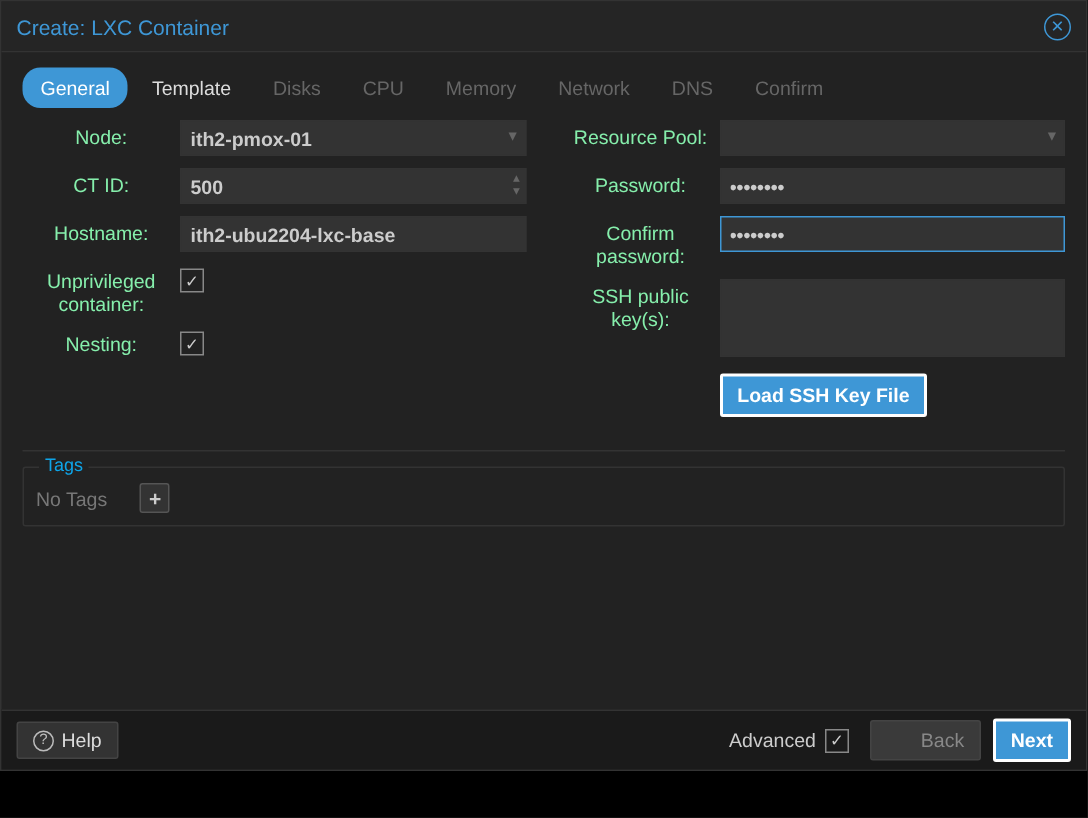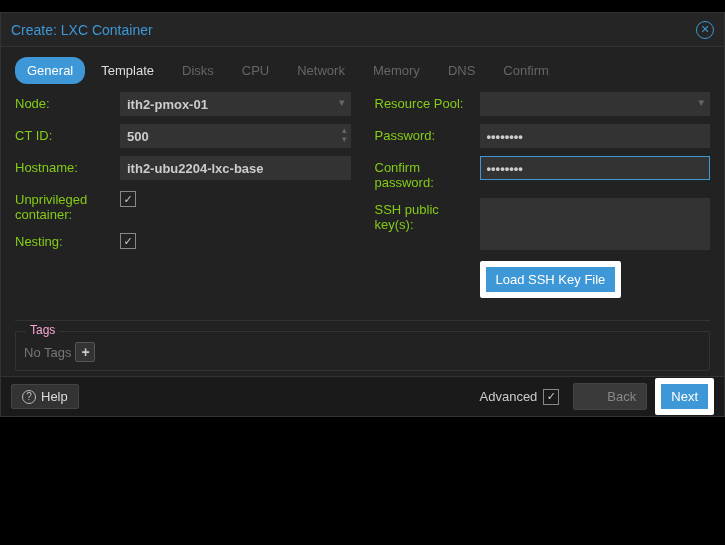--- a/index.html
+++ b/index.html
@@ -6,26 +6,25 @@
 body {
   font-family: -apple-system, BlinkMacSystemFont, "Segoe UI", Helvetica, Arial, sans-serif;
   font-size: 13px;
   background: #000;
   width: 725px;
   height: 545px;
   overflow: hidden;
 }
 .window {
   width: 725px;
-  height: 405px;
+  height: 514px;
   background: #222;
   border: 1px solid #333;
   display: flex;
   flex-direction: column;
-  margin-top: 12px;
 }
 .titlebar {
   height: 34px;
   background: #252525;
   display: flex;
   align-items: center;
   padding: 0 10px;
   border-bottom: 1px solid #333;
 }
 .title {
@@ -72,21 +71,22 @@
 .col { flex: 1; }
 .row {
   display: flex;
   align-items: flex-start;
   margin-bottom: 8px;
   min-height: 24px;
 }
 .row .lbl {
   width: 105px;
   padding-top: 4px;
-  color: #84cc16;
+  color: #86efac;
+  text-align: center;
 }
 .row .ctrl {
   flex: 1;
 }
 .input, .select, .numfield {
   width: 100%;
   background: #333;
   border: 1px solid #333;
   color: #ccc;
   height: 24px;
@@ -148,22 +148,23 @@
   background: #333;
   border: 1px solid #444;
   color: #ddd;
   padding: 5px 10px;
   cursor: pointer;
   border-radius: 2px;
   font-size: 13px;
 }
 .btn-blue {
   background: #3e97d6;
-  border: 6px solid #ffffff;
+  border: 2px solid #ffffff;
   color: #fff;
+  font-weight: bold;
 }
 .btn-back {
   background: #3a3a3a;
   color: #888;
   padding-left: 33px;
 }
 .loadkey { margin-top: 4px; }
 .divider {
   border: none;
   border-top: 1px solid #333;
@@ -175,27 +176,27 @@
   padding: 10px 8px 8px 8px;
   position: relative;
   margin-top: 10px;
 }
 .tags-legend {
   position: absolute;
   top: -9px;
   left: 10px;
   background: #222;
   padding: 0 4px;
-  color: #f9a8d4;
+  color: #0ea5e9;
   font-size: 12px;
 }
 .tags-body {
   display: flex;
   align-items: center;
-  gap: 4px;
+  gap: 22px;
   color: #777;
 }
 .addtag {
   width: 20px;
   height: 20px;
   background: #333;
   border: 1px solid #555;
   display: inline-flex;
   align-items: center;
   justify-content: center;
@@ -256,22 +257,22 @@
     <div class="close-btn">
       <span>✕</span>
     </div>
   </div>
 
   <div class="tabstrip">
     <div class="tab active">General</div>
     <div class="tab enabled">Template</div>
     <div class="tab">Disks</div>
     <div class="tab">CPU</div>
+    <div class="tab">Memory</div>
     <div class="tab">Network</div>
-    <div class="tab">Memory</div>
     <div class="tab">DNS</div>
     <div class="tab">Confirm</div>
   </div>
 
   <div class="body">
     <div class="columns">
       <div class="col">
 
         <div class="row">
           <div class="lbl">Node:</div>

